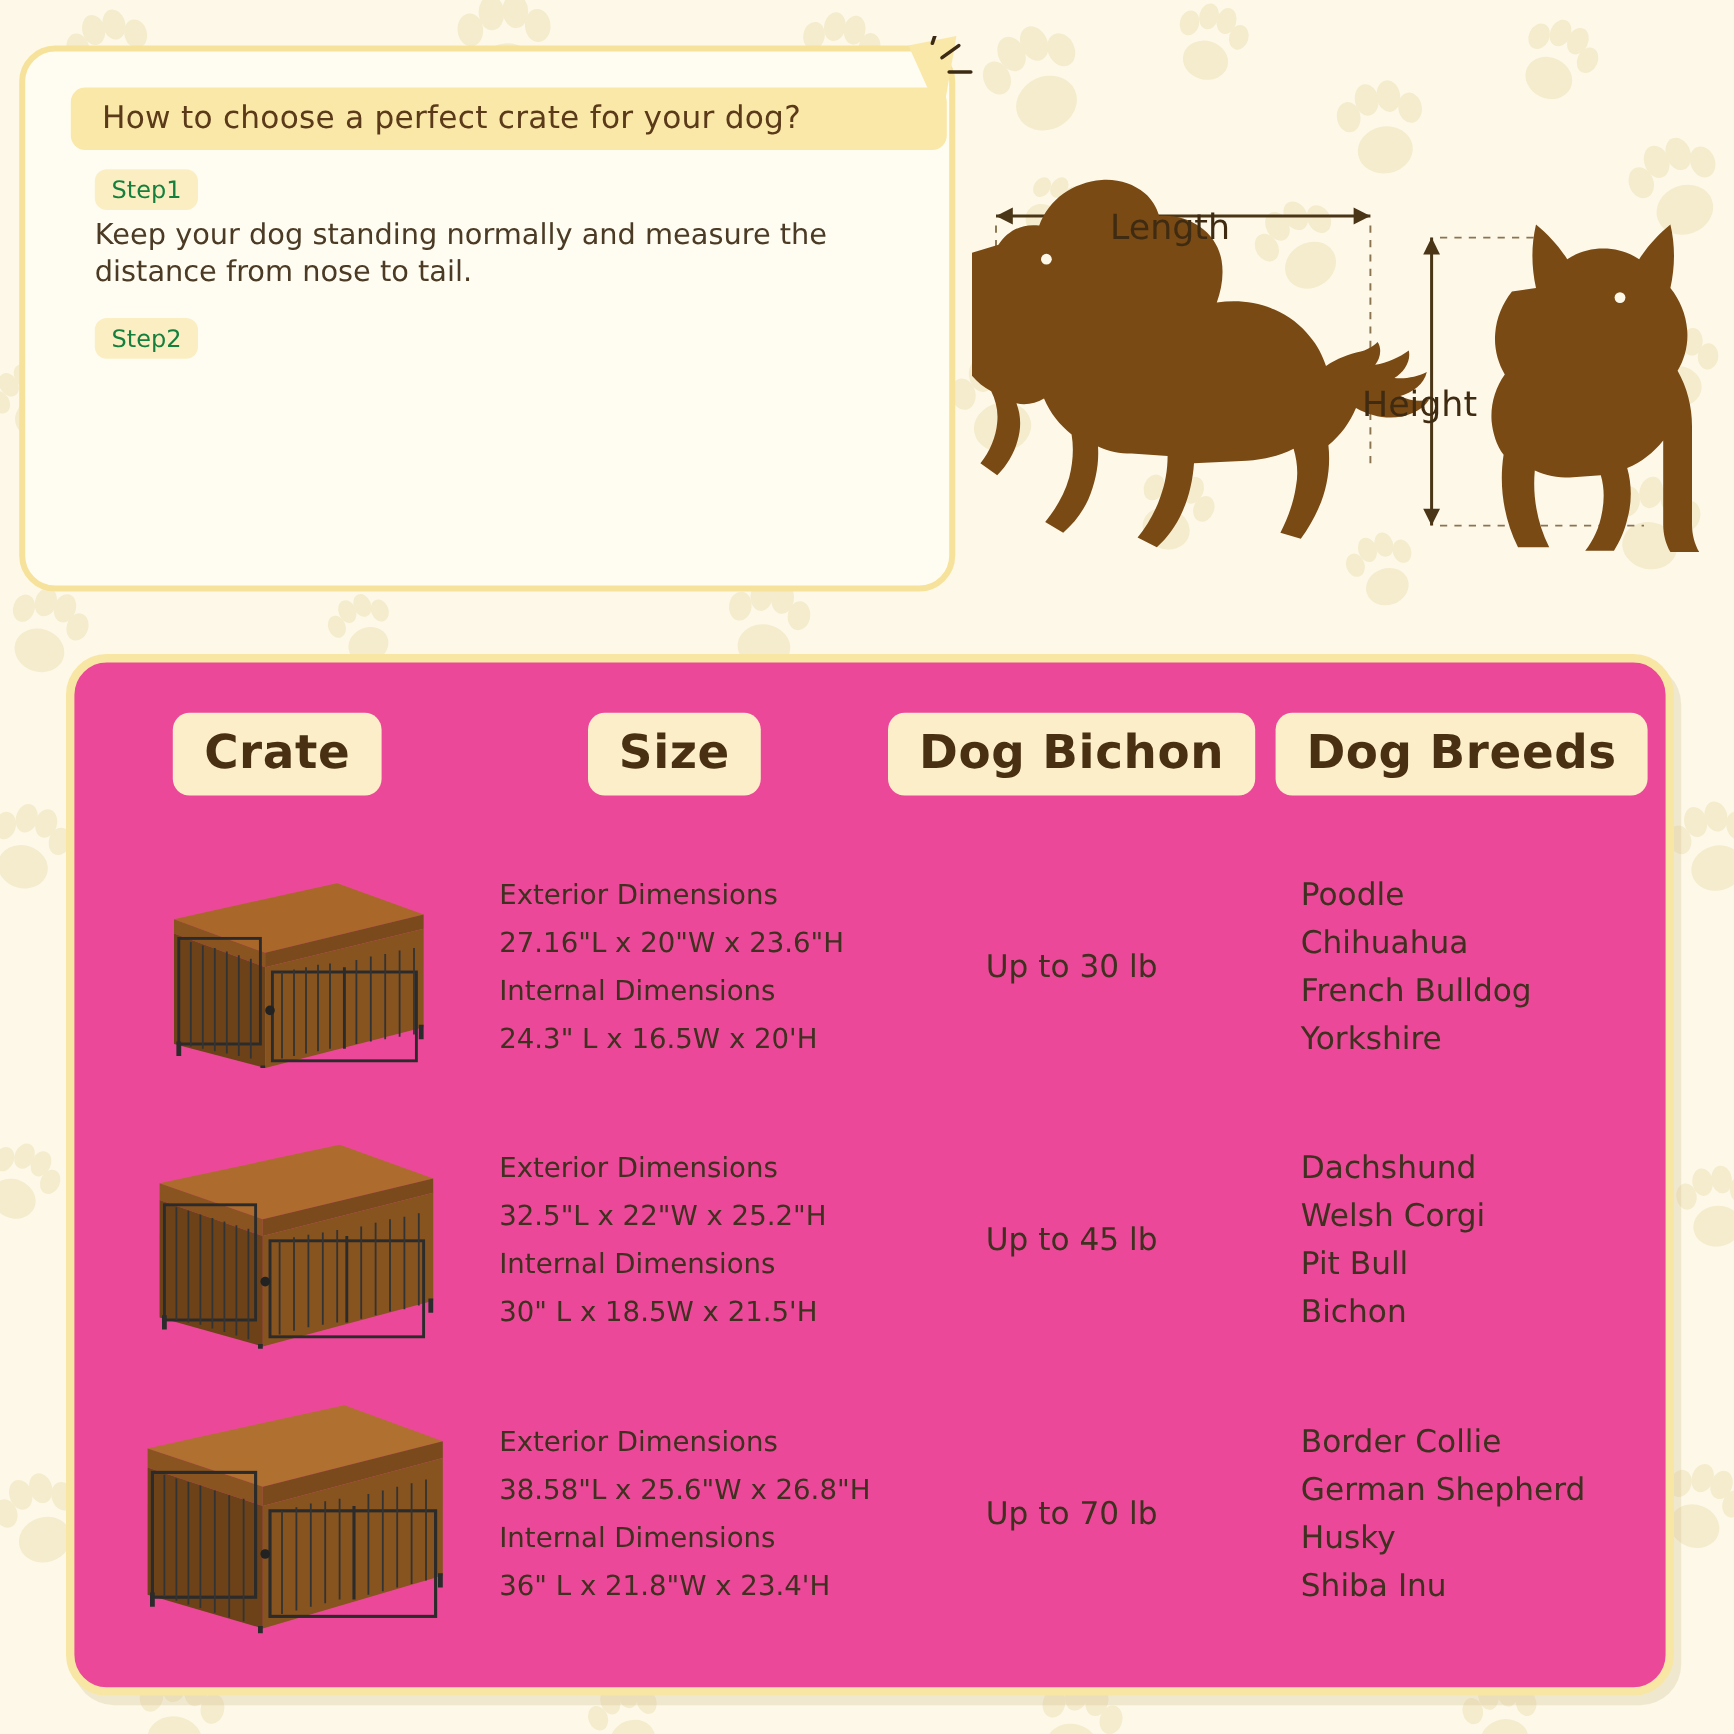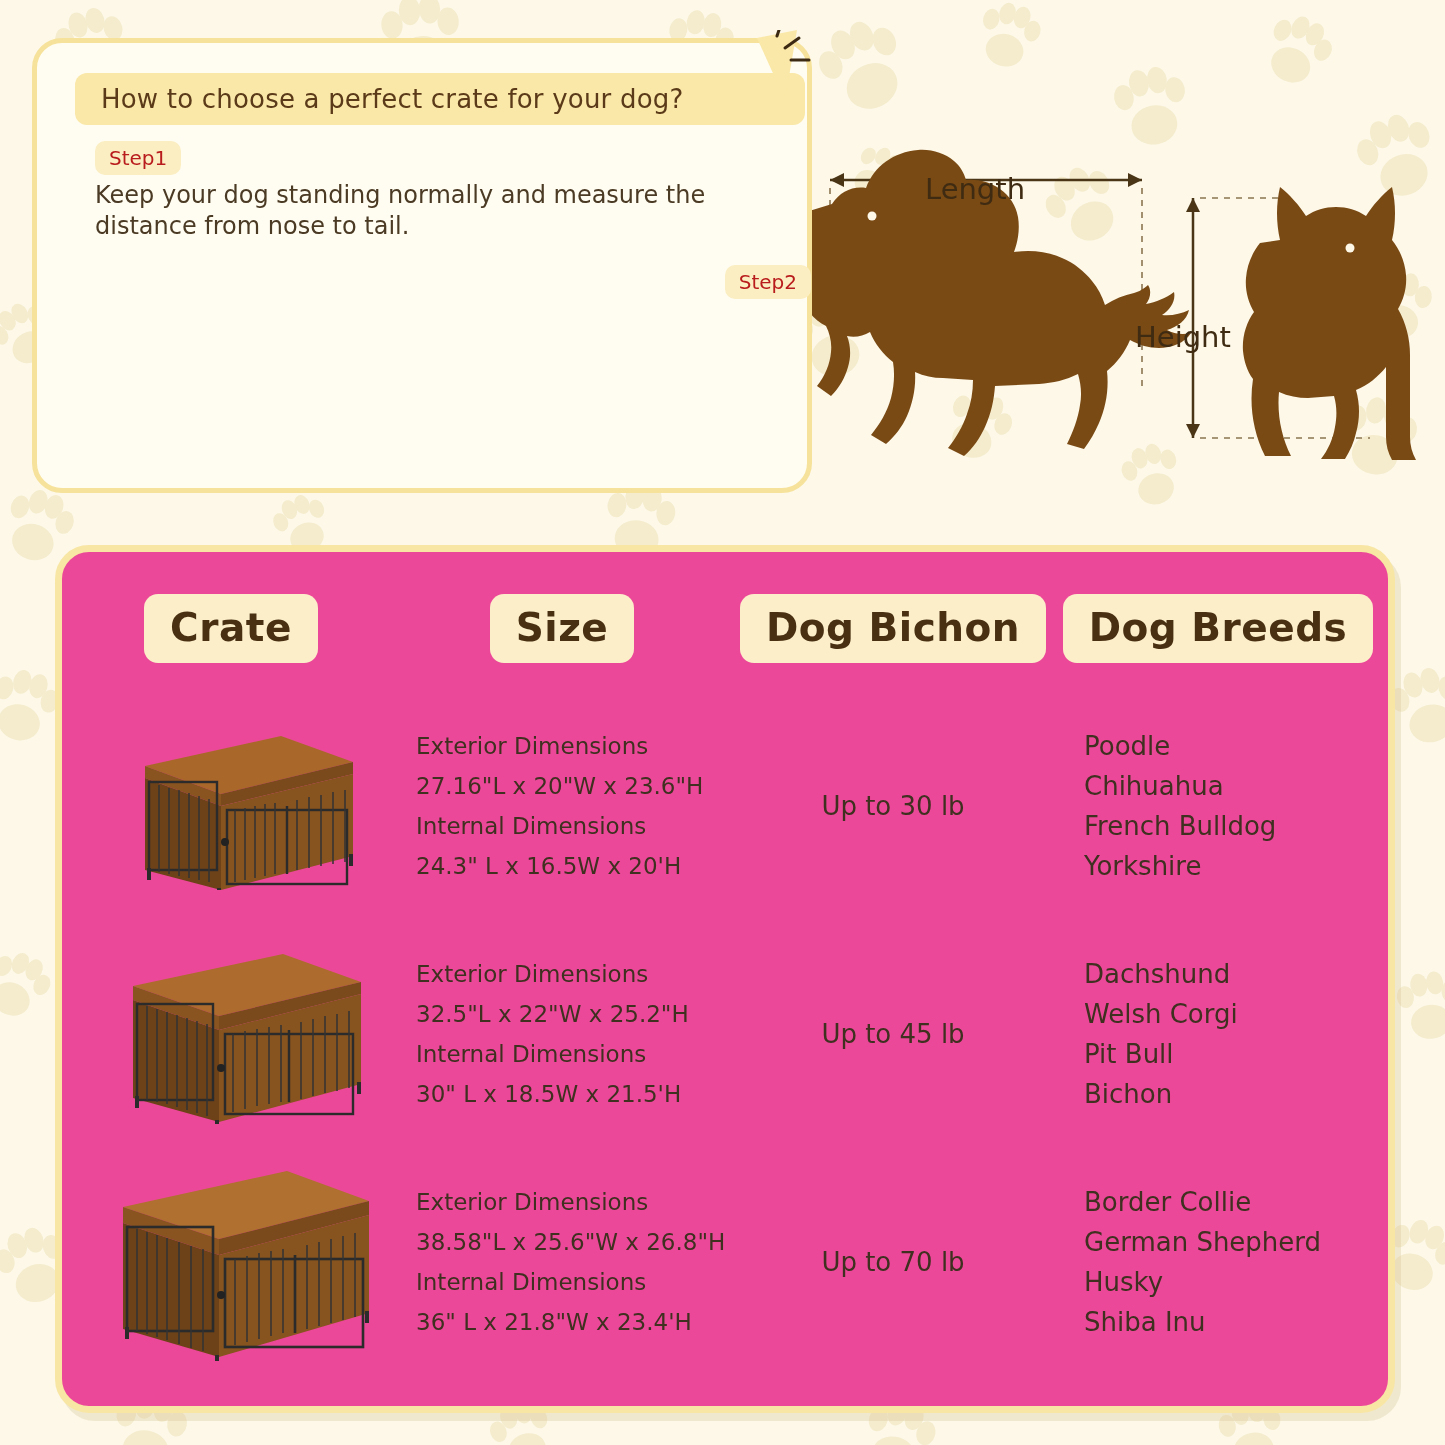--- a/index.html
+++ b/index.html
@@ -19,21 +19,21 @@
   #paws {
     position: absolute;
     inset: 0;
     z-index: 0;
     pointer-events: none;
   }
 
   
   .guide-card {
     position: absolute;
-    left: 32px;
+    left: 16px;
     top: 38px;
     width: 780px;
     height: 455px;
     background: #fffdf2;
     border: 5px solid #f6e29a;
     border-radius: 30px;
     box-sizing: border-box;
     z-index: 3;
   }
   .guide-title-wrap {
@@ -57,36 +57,36 @@
   }
   .step-badge {
     background: #fbeec2;
     border-radius: 10px;
     display: inline-flex;
     align-items: center;
     justify-content: center;
     height: 34px;
     padding: 0 14px;
     font-size: 20px;
-    color: #b91c1c;
+    color: #15803d;
   }
   .step-block {
     position: absolute;
     left: 58px;
     width: 716px;
   }
   .step-text {
     font-size: 24px;
     line-height: 31px;
     color: #4b3a24;
     margin-top: 5px;
     white-space: pre-line;
   }
   #step1 { top: 98px; }
-  #step2 { top: 222px; text-align: right; }
+  #step2 { top: 222px; }
   #step3 { top: 342px; }
 
   
   .diagram {
     position: absolute;
     left: 810px;
     top: 120px;
     width: 615px;
     height: 360px;
     z-index: 2;

